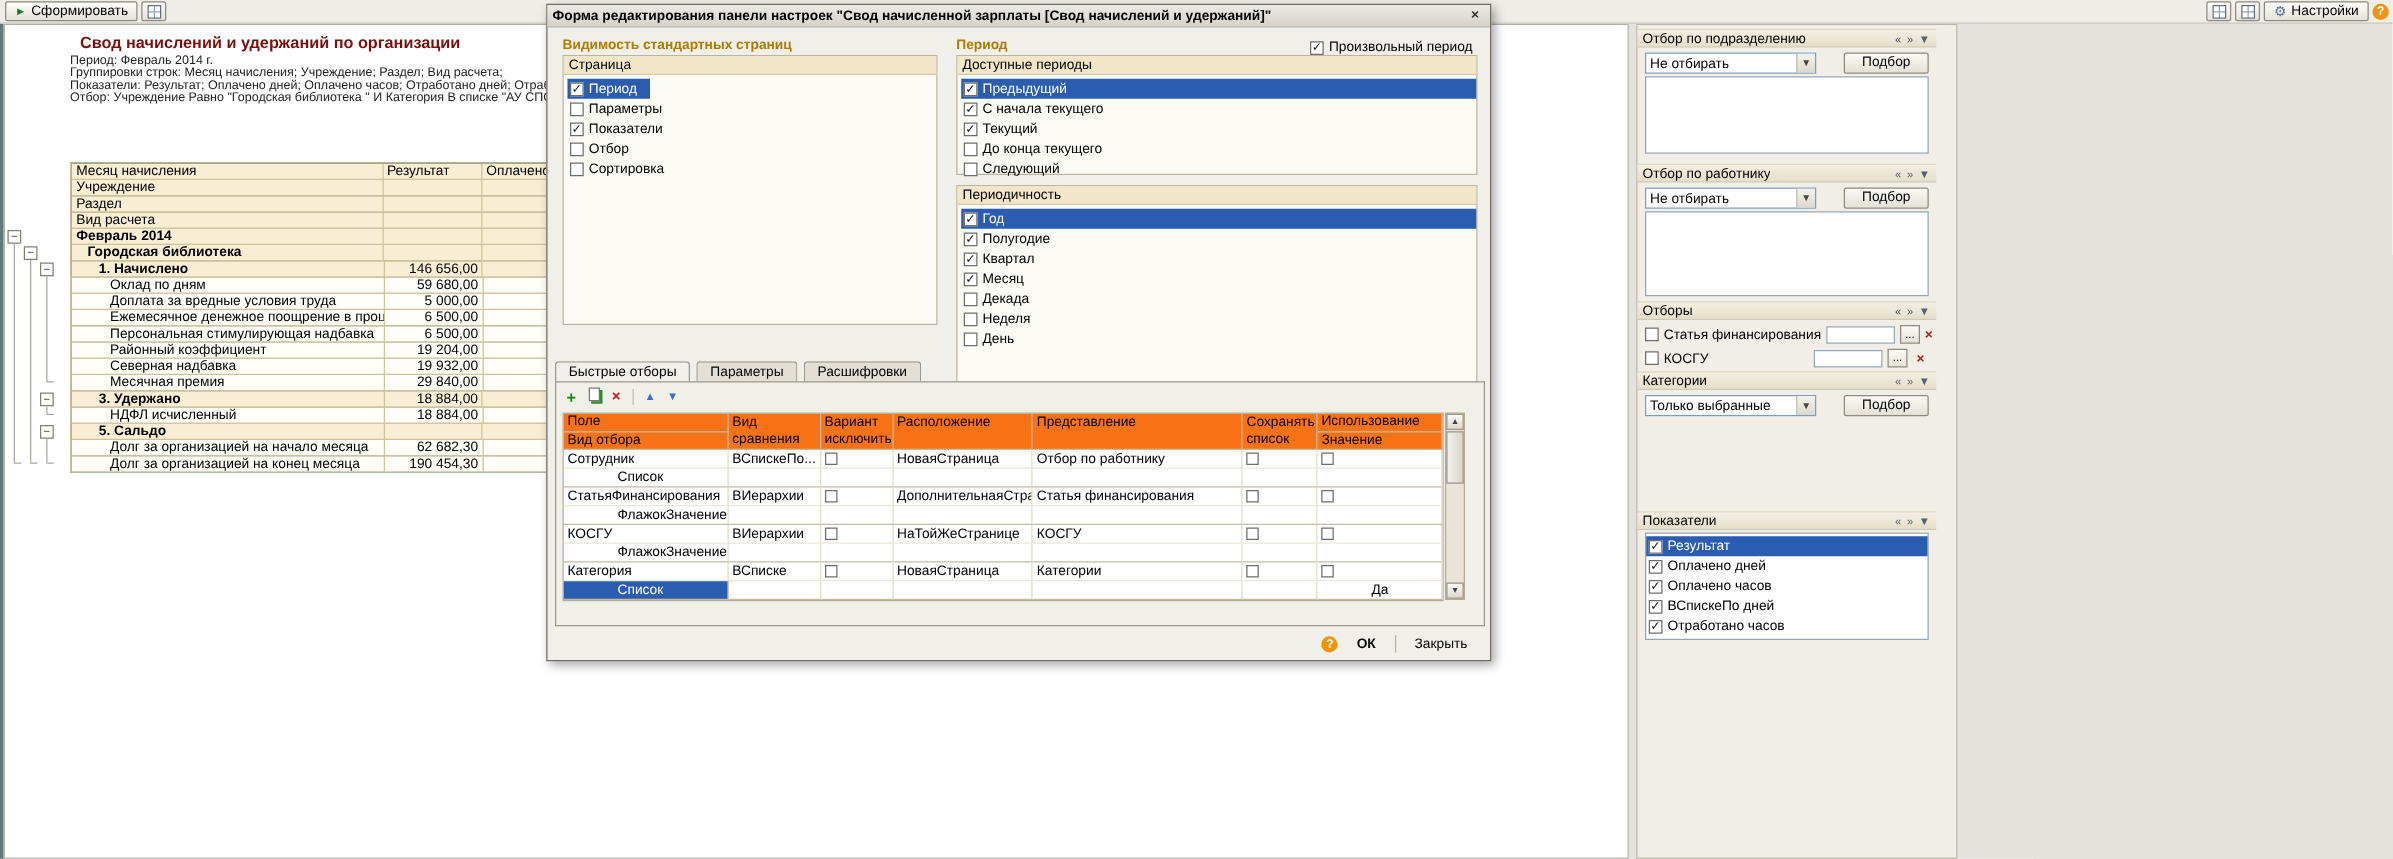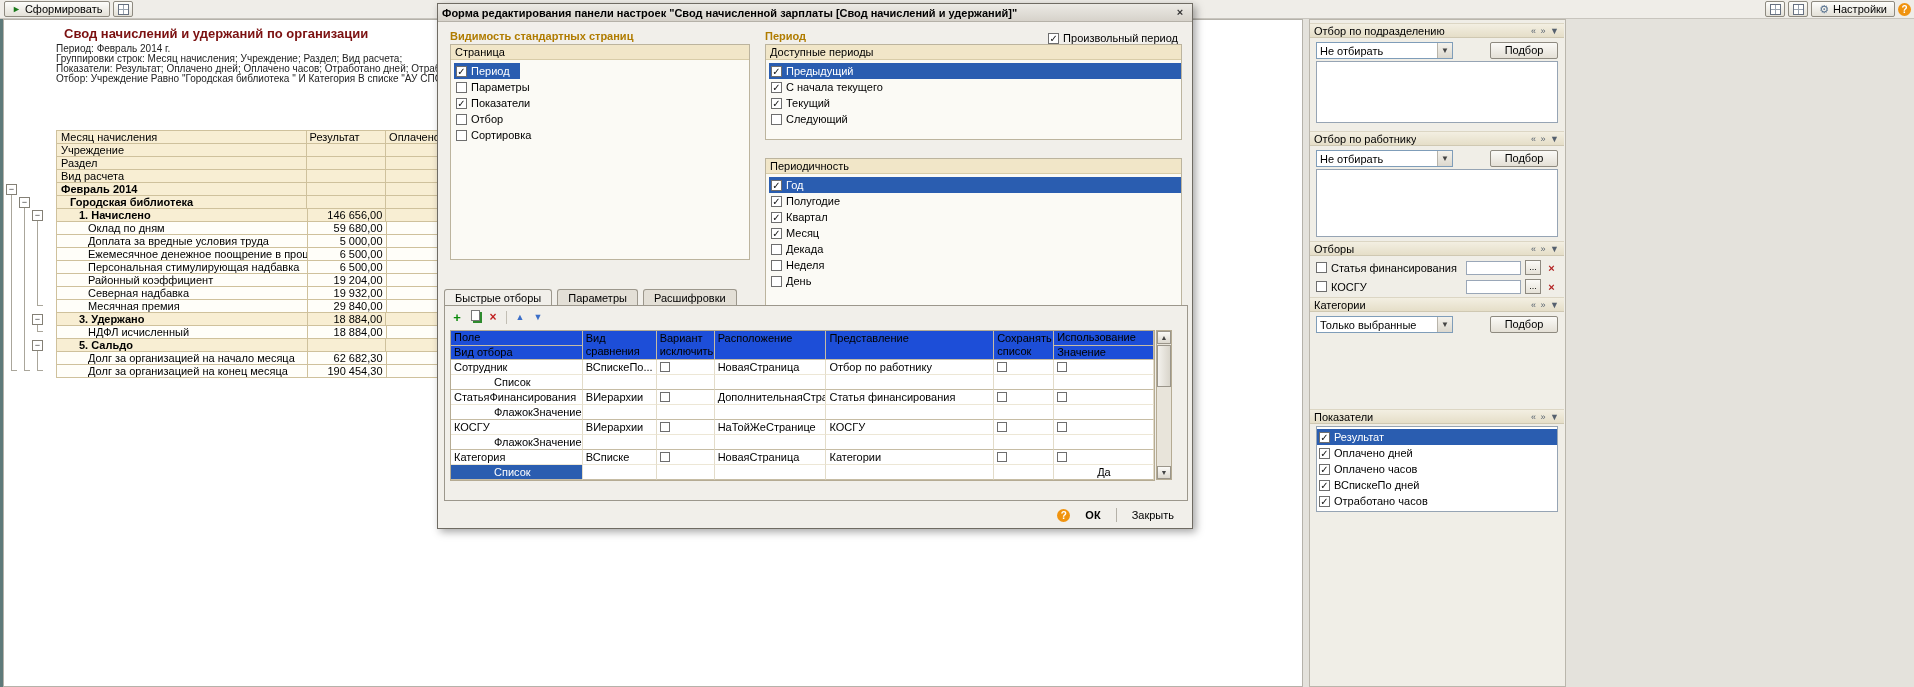--- a/index.html
+++ b/index.html
@@ -39,21 +39,21 @@
   .rline { position:absolute; left:52px; font-size:10px; white-space:nowrap; width:384px; overflow:hidden; color:#222; }
   .rtable { position:absolute; left:52px; top:110px; width:383px; overflow:hidden; border-top:1px solid #CFC19C; border-left:1px solid #CFC19C; background:#14532d; }
   .rrow { display:flex; height:13px; line-height:12px; font-size:11px; }
   .rrow .c1 { width:285px; border-right:1px solid #CFC19C; border-bottom:1px solid #CFC19C; overflow:hidden; white-space:nowrap; }
   .rrow .c2 { width:90px;  border-right:1px solid #CFC19C; border-bottom:1px solid #CFC19C; text-align:right; padding-right:3px; overflow:hidden; white-space:nowrap; }
   .rrow .c3 { width:60px;  border-right:1px solid #CFC19C; border-bottom:1px solid #CFC19C; overflow:hidden; white-space:nowrap; padding-left:3px; }
   .rrow.hdr { background:#F8EED3; }
   .rrow.hdr .c2 { text-align:left; padding-left:3px; }
   .rrow.grp { background:#F8EED3; }
   .rrow.grp .c1 { font-weight:bold; }
-  .rrow.det { background:#FFFEF9;justify-content:flex-end; }
+  .rrow.det { background:#FFFEF9; }
   .p0 { padding-left:4px; } .p1 { padding-left:13px; } .p2 { padding-left:22px; } .p3 { padding-left:31px; }
 
   .tgbox { position:absolute; width:11px; height:11px; background:#fff; border:1px solid #848076;
            font-size:9px; line-height:9px; text-align:center; color:#333; z-index:2; cursor:pointer; }
   .tline { position:absolute; width:1px; background:#AAA69B; }
   .ttick { position:absolute; height:1px; background:#AAA69B; }
 
   
   #dialog { position:absolute; left:437px; top:3px; width:756px; height:526px; background:#F1EFEA;
             border:1px solid #6F6B63; box-shadow:3px 3px 8px rgba(0,0,0,.35); z-index:10; }
@@ -82,21 +82,21 @@
   .tp-toolbar { position:absolute; left:4px; top:2px; height:18px; display:flex; align-items:center; gap:2px; }
   .tico { display:inline-block; width:16px; height:15px; text-align:center; line-height:15px; cursor:pointer; }
   .tico.add { color:#0A8A0A; font-weight:bold; font-size:13px; }
   .tico.del { color:#C02020; font-weight:bold; font-size:12px; }
   .tico.up, .tico.down { color:#3B6EC8; font-size:9px; }
   .copy-sheet { display:inline-block; width:9px; height:11px; background:#fff; border:1px solid #777;
                 box-shadow:2px 2px 0 #2E8B2E; }
   .tsep { width:1px; height:13px; background:#C2BEB4; margin:0 3px; }
 
   .ftable { position:absolute; left:5px; top:24px; width:705px; border:1px solid #B5AB93; background:#fff; }
-  .fhead { display:flex; background:#1d4ed8; border-bottom:1px solid #C6BCA4; }
+  .fhead { display:flex; background:#f97316; border-bottom:1px solid #C6BCA4; }
   .fcol { border-right:1px solid #C6BCA4; font-size:11px; }
   .fcol.single { height:28px; padding:1px 3px; line-height:13px; }
   .fh2 { height:14px; line-height:13px; padding:0 3px; overflow:hidden; white-space:nowrap; }
   .fh2.b { border-top:1px solid #C6BCA4; }
   .w-field{width:132px} .w-comp{width:74px} .w-excl{width:58px} .w-loc{width:112px} .w-pres{width:168px} .w-save{width:60px} .w-use{width:100px}
   .frow { display:flex; height:15px; line-height:14px; }
   .frow .fcell { border-right:1px solid #E3DCC9; padding:0 3px; overflow:hidden; white-space:nowrap; }
   .frow.main .fcell { border-bottom:1px solid #EDE7D6; }
   .frow.sub  .fcell { border-bottom:1px solid #C6BCA4;padding-left:43px; }
   .fcell .cb { width:10px; height:10px; margin-top:2px; }
@@ -107,21 +107,21 @@
             font-size:7px; line-height:11px; text-align:center; color:#444; cursor:pointer; }
   .sb-thumb { width:14px; height:42px; background:linear-gradient(90deg,#F3F1EC,#D9D5CB); border:1px solid #9A958A; margin-top:1px; cursor:pointer; }
   .sb-spacer { flex:1; }
   .dlg-buttons { position:absolute; right:10px; top:486px; display:flex; align-items:center; gap:7px; }
   .dbtn { padding:1px 8px; cursor:pointer; }
   .dbtn.ok { font-weight:bold; }
   .dsep { width:1px; height:14px; background:#B5B1A8; }
 
   
   #rightpanel { position:absolute; left:1309px; top:19px; width:257px; height:668px; background:#F0EEE7; border:1px solid #BAB6AC; }
-  .rp-sec { position:absolute; left:0; right:1px; }
+  .rp-sec { position:absolute; left:0; right:16px; }
   .rp-header { height:15px; background:linear-gradient(#F3EFE2,#E5DEC8); border-top:1px solid #DCD6C4; border-bottom:1px solid #CFC8B2;
                display:flex; justify-content:space-between; align-items:center; padding:0 4px; cursor:pointer; }
   .rp-title { white-space:nowrap; overflow:hidden; }
   .rp-ctrl { font-size:9px; color:#55606E; letter-spacing:1px; flex:none; }
   .rp-row { margin:4px 6px 2px; display:flex; justify-content:space-between; align-items:center; }
   .combo { width:137px; height:17px; border:1px solid #7F9DB9; background:#fff; display:flex; align-items:center;
            justify-content:space-between; padding-left:3px; cursor:pointer; }
   .combo-val { white-space:nowrap; overflow:hidden; }
   .combo-arrow { width:15px; height:15px; flex:none; background:linear-gradient(#F4F2EC,#DCD8CE); border-left:1px solid #B8B4AA;
                  font-size:8px; line-height:15px; text-align:center; color:#444; }
@@ -343,26 +343,30 @@
         <div class="chk-item">
           <span class="cb"><span>✓</span></span>
           <span class="lbl">С начала текущего</span>
         </div>
         <div class="chk-item">
           <span class="cb"><span>✓</span></span>
           <span class="lbl">Текущий</span>
         </div>
         <div class="chk-item">
           <span class="cb"><span></span></span>
+          <span class="lbl">До конца текущего</span>
+        </div>
+        <div class="chk-item">
+          <span class="cb"><span></span></span>
           <span class="lbl">Следующий</span>
         </div>
       </div>
     </div>
 
-    <div class="groupbox" style="left:327px;top:136px;width:417px;height:160px">
+    <div class="groupbox" style="left:327px;top:126px;width:417px;height:160px">
       <div class="gb-header">Периодичность</div>
       <div class="gb-list">
         <div class="chk-item sel">
           <span class="cb"><span>✓</span></span>
           <span class="lbl">Год</span>
         </div>
         <div class="chk-item">
           <span class="cb"><span>✓</span></span>
           <span class="lbl">Полугодие</span>
         </div>

